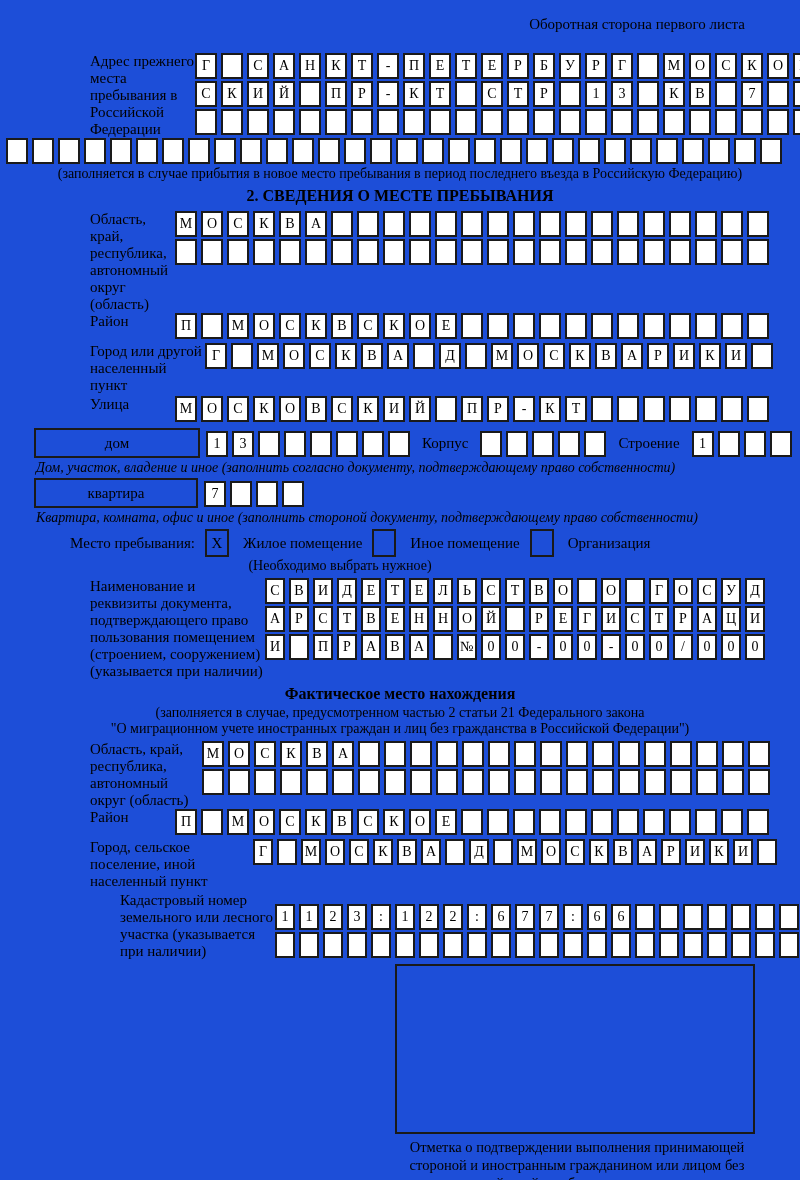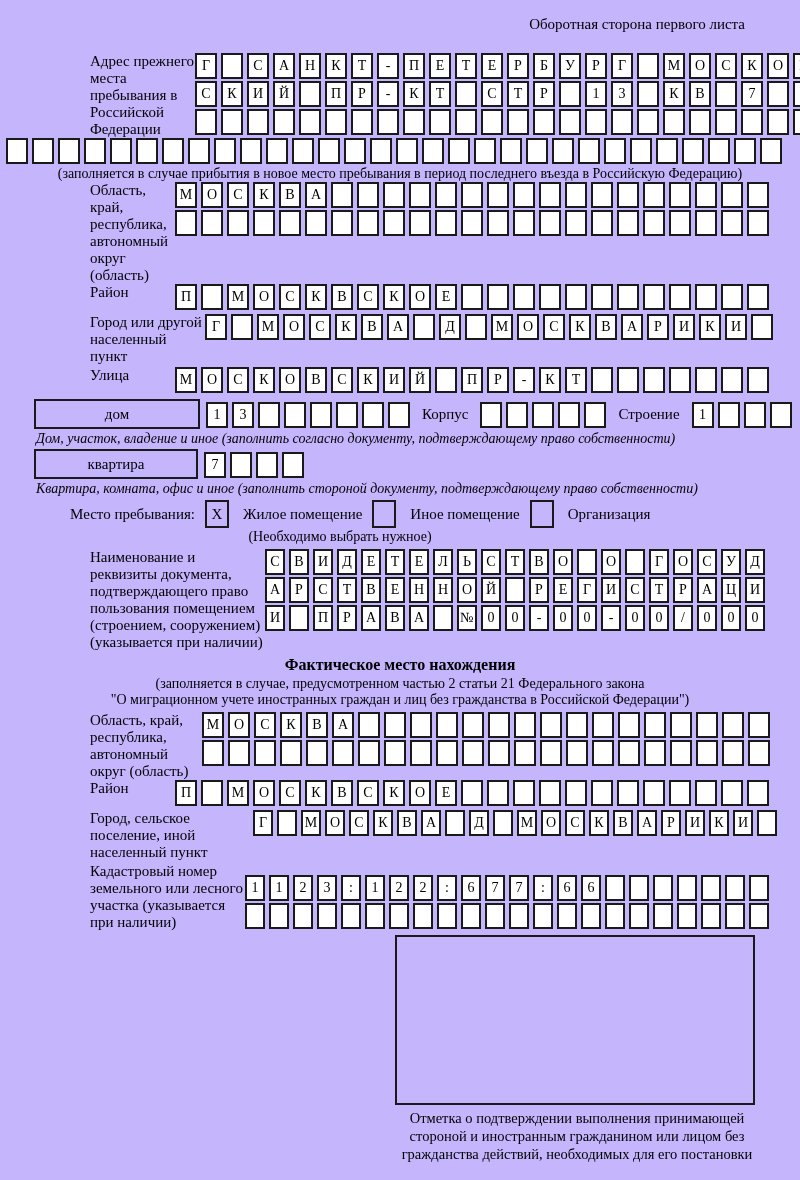--- a/index.html
+++ b/index.html
@@ -1,26 +1,26 @@
 <!DOCTYPE html>
 <html lang="ru"><head>
 <meta charset="utf-8">
 <style>
   html,body{margin:0;padding:0;background:#fff;}
   .page{
     position:relative;width:800px;height:1180px;margin:0 auto;overflow:hidden;
-    background:#c4b5fd;color:#000;
+    background:#1d4ed8;color:#000;
     font-family:"Liberation Serif","DejaVu Serif",serif;
   }
   .header-note{padding:16px 55px 0 0;text-align:right;font-size:15px;line-height:17px;margin-bottom:20px;}
 
   .field{display:flex;align-items:flex-start;padding-left:20px;}
   .flabel{flex:none;padding-left:70px;font-size:15px;line-height:17px;}
   .w105{width:105px;} .w85{width:85px;} .w115{width:115px;} .w175{width:175px;}
-  .w112{width:112px;} .w163{width:163px;} .w155{width:155px;}
+  .w112{width:112px;} .w163{width:163px;} .w155{width:155px;margin-left:30px;}
 
   .rows{flex:none;}
   .cellrow{display:flex;column-gap:4px;height:26px;margin-bottom:2px;}
   .cell{flex:none;width:22px;height:26px;box-sizing:border-box;border:2px solid #1a1a1a;
         display:flex;align-items:center;justify-content:center;font-size:14px;background:#fff;}
   .sm .cell,.cellrow.sm .cell{width:20px;}
   .fullrow{margin-left:6px;margin-bottom:2px;}
 
   .caption{font-size:14px;line-height:16px;}
   .caption.center{text-align:center;}
@@ -163,20 +163,21 @@
       <span class="cell"></span>
       <span class="cell"></span>
       <span class="cell"></span>
       <span class="cell"></span>
       <span class="cell"></span>
       <span class="cell"></span>
       <span class="cell"></span>
     </div>
   <div class="caption center">(заполняется в случае прибытия в новое место пребывания в период последнего въезда в Российскую Федерацию)</div>
 
+  <div class="section-title">2. СВЕДЕНИЯ О МЕСТЕ ПРЕБЫВАНИЯ</div>
 
   <div class="field">
     <div class="flabel w85">Область, край, республика, автономный округ (область)</div>
     <div class="rows">
       <div class="cellrow">
           <span class="cell">М</span>
           <span class="cell">О</span>
           <span class="cell">С</span>
           <span class="cell">К</span>
           <span class="cell">В</span>

